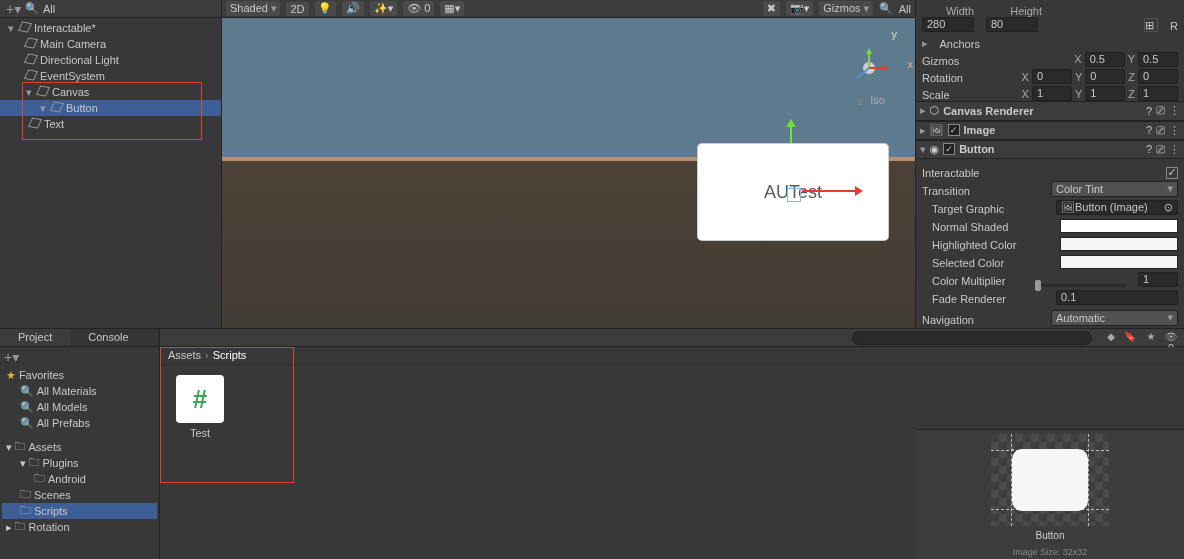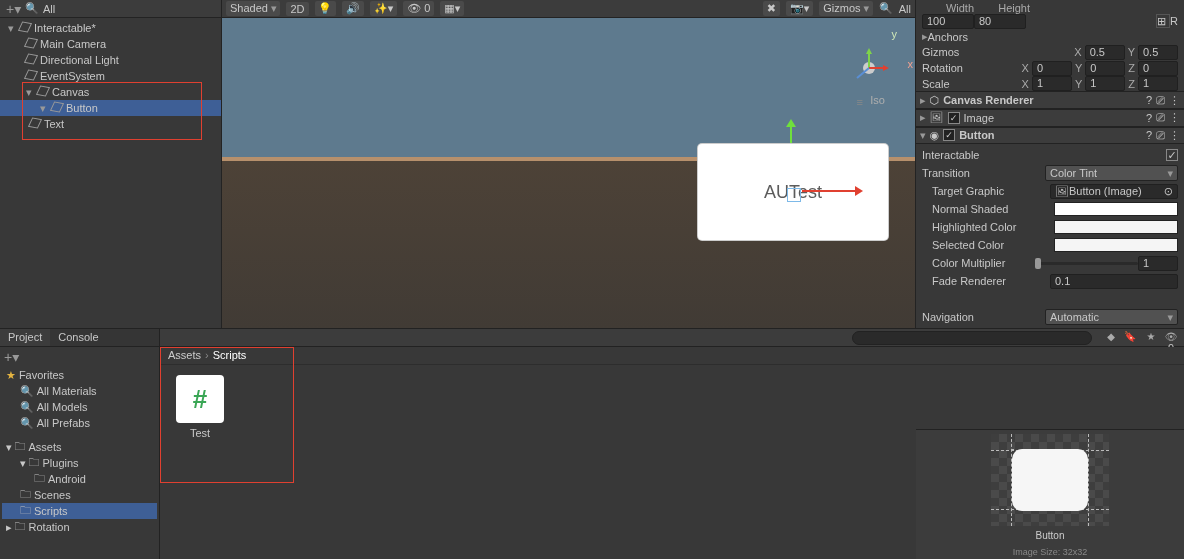--- a/index.html
+++ b/index.html
@@ -29,21 +29,21 @@
   .iso-txt{position:absolute;top:76px;right:30px;color:#aeaeae}
   .button-preview{position:absolute;left:476px;top:126px;width:190px;height:96px;background:#fff;border-radius:4px;box-shadow:0 0 0 1px #ccc;display:flex;align-items:center;justify-content:center}
   .au-text{color:#5c5c5c;font-size:18px}
   .green-arrow{position:absolute;left:568px;top:104px;width:2px;height:46px;background:#6fe03c}
   .green-arrow::before{content:'';position:absolute;top:-8px;left:-4px;border:5px solid transparent;border-bottom:8px solid #6fe03c}
   .red-arrow{position:absolute;left:580px;top:172px;width:58px;height:2px;background:#e04030}
   .red-arrow::after{content:'';position:absolute;right:-8px;top:-4px;border:5px solid transparent;border-left:8px solid #e04030}
   .center-sq{position:absolute;left:565px;top:170px;width:14px;height:14px;border:1px solid #7db9e8}
 
   .inspector{width:268px;background:#383838;display:flex;flex-direction:column;overflow:hidden}
-  .irow{display:flex;align-items:center;height:18px;padding:0 6px;gap:0}
+  .irow{display:flex;align-items:flex-end;height:18px;padding:0 6px;gap:12px}
   .ilabel{flex:1}
   .ifield{background:#2a2a2a;border:1px solid #202020;height:15px;padding:0 4px;min-width:40px;border-radius:2px}
   .iwide{flex:1}
   .xyz{display:flex;gap:3px;align-items:center}
   .xyz span.l{color:#aaa}
   .comp-header{height:20px;background:#3c3c3c;border-top:1px solid #222;border-bottom:1px solid #222;display:flex;align-items:center;padding:0 4px;gap:4px}
   .comp-header .chk{width:12px;height:12px;border:1px solid #888;background:#222;display:flex;align-items:center;justify-content:center}
   .comp-header .chk.on::after{content:'✓';font-size:9px;color:#ccc}
   .comp-body{padding:2px 0}
   .color-swatch{flex:1;height:14px;border:1px solid #222}
@@ -56,21 +56,21 @@
   .preview-sprite .inner{width:76px;height:62px;background:#f6f6f6;border-radius:10px;position:relative}
   .preview-sprite .inner::before,.preview-sprite .inner::after{content:'';position:absolute;border:1px dashed #bbb}
   .dash-h{position:absolute;left:0;right:0;border-top:1px dashed #bbb}
   .dash-v{position:absolute;top:0;bottom:0;border-left:1px dashed #bbb}
   .preview-label{text-align:center;font-size:10px;color:#ccc}
   .preview-info{position:absolute;bottom:2px;width:100%;text-align:center;font-size:9px;color:#888}
 
   .bottom{flex:1;display:flex;border-top:1px solid #222;background:#383838}
   .project-left{width:160px;border-right:1px solid #222;display:flex;flex-direction:column}
   .proj-tabs{height:18px;display:flex;background:#353535;border-bottom:1px solid #222}
-  .proj-tab{padding:2px 8px}
+  .proj-tab{padding:2px 18px}
   .proj-tab.active{background:#3c3c3c}
   .proj-tree{padding:4px 2px}
   .prow{height:16px;display:flex;align-items:center;gap:3px;padding-left:4px}
   .prow.fav{color:#d9d9d9}
   .star{color:#e3b341}
   .folder{color:#c2c2c2}
   .prow.sel{background:#3e5f96}
   .pi1{padding-left:18px}
   .pi2{padding-left:32px}
 
@@ -179,21 +179,21 @@
         <div class="center-sq"></div>
       </div>
     </div>
 
     <div class="inspector">
       <div class="irow">
         <span style="width:52px;text-align:right;color:#aaa">Width</span>
         <span style="width:56px;text-align:right;color:#aaa">Height</span>
       </div>
       <div class="irow" style="margin-top:-2px">
-        <span class="ifield" style="width:52px">100</span>
+        <span class="ifield" style="width:52px">280</span>
         <span class="ifield" style="width:52px">80</span>
         <span style="flex:1"></span>
         <span style="border:1px solid #555;width:14px;height:14px">⊞</span>
         <span>R</span>
       </div>
       <div class="irow">
           <span style="color:#999">▸</span>
           <span>Anchors</span>
         </div>
       <div class="irow">
@@ -234,21 +234,21 @@
           <span style="font-weight:bold">Canvas Renderer</span>
           <span style="flex:1"></span>
           <span>?</span>
           <span>⎚</span>
           <span>⋮</span>
         </div>
       <div class="comp-header">
           <span style="color:#999">▸</span>
           <span>🖼</span>
           <span class="chk on"></span>
-          <span style="font-weight:normal">Image</span>
+          <span style="font-weight:bold">Image</span>
           <span style="flex:1"></span>
           <span>?</span>
           <span>⎚</span>
           <span>⋮</span>
         </div>
       <div class="comp-header">
           <span style="color:#999">▾</span>
           <span>◉</span>
           <span class="chk on"></span>
           <span style="font-weight:bold">Button</span>
@@ -289,21 +289,21 @@
             <span class="ilabel" style="padding-left:10px">Color Multiplier</span>
             <div class="slider-track">
               <div class="slider-thumb"></div>
             </div>
             <span class="ifield" style="width:28px">1</span>
           </div>
         <div class="irow">
             <span class="ilabel" style="padding-left:10px">Fade Renderer</span>
             <span class="ifield iwide">0.1</span>
           </div>
-        <div class="irow" style="margin-top:18px">
+        <div class="irow" style="margin-top:3px">
             <span class="ilabel">Navigation</span>
             <div class="dropdown iwide">
               <span>Automatic</span>
             </div>
           </div>
 
       </div>
     </div>
   </div>
 

